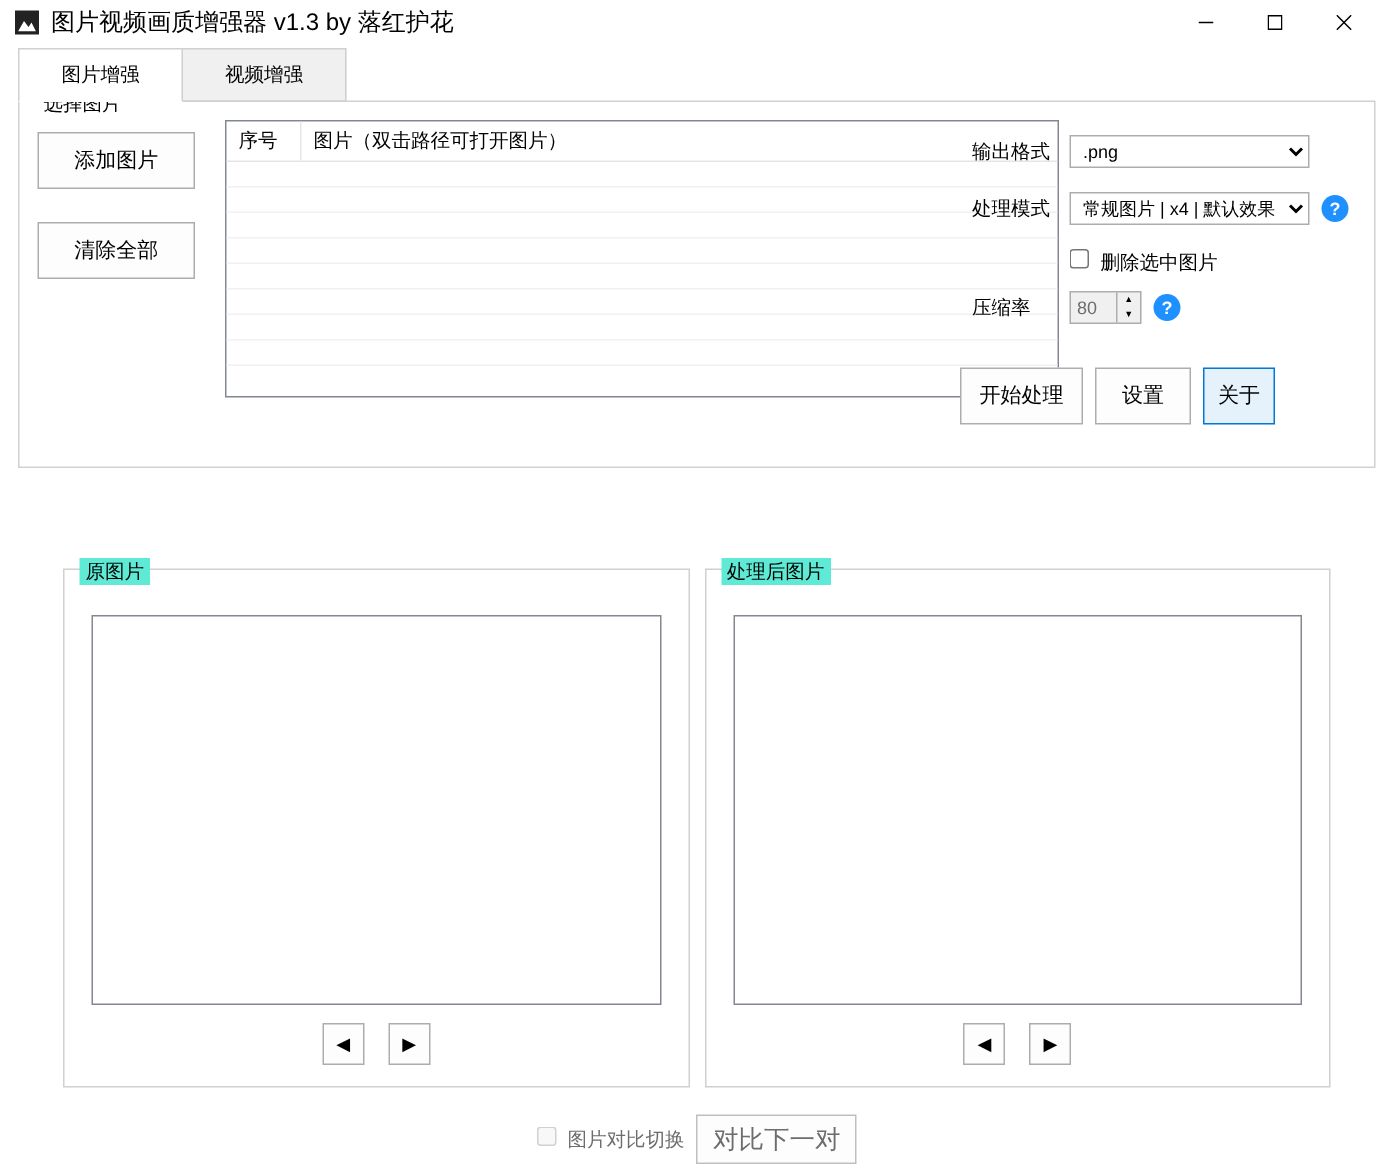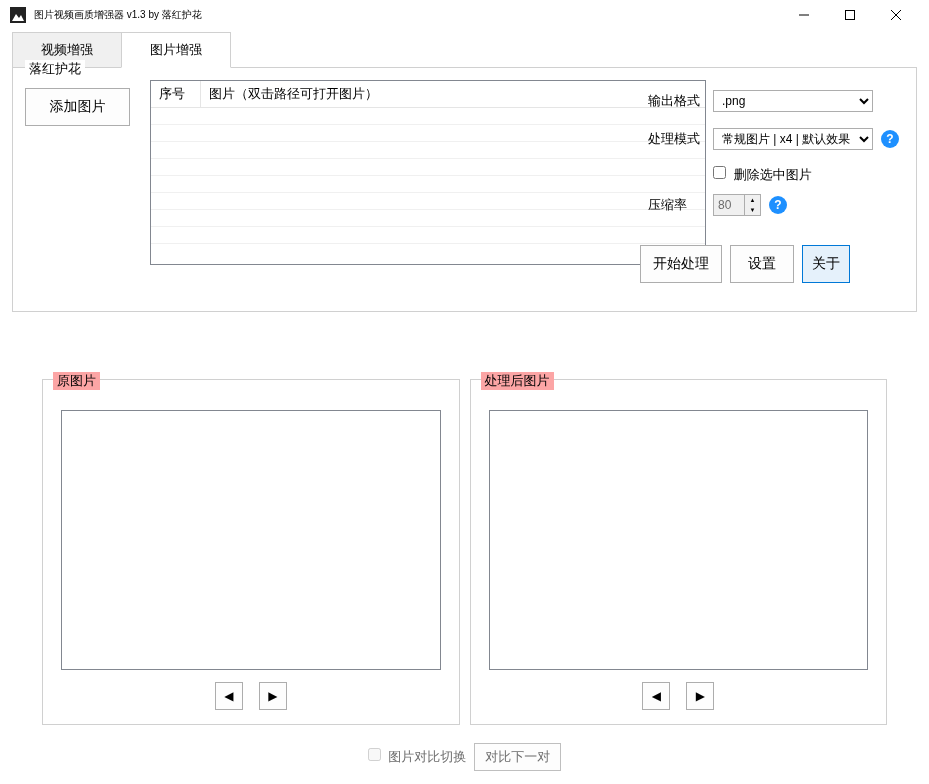--- a/index.html
+++ b/index.html
@@ -22,21 +22,21 @@
     .titlebar-icon {
       width: 16px;
       height: 16px;
       background: #222;
       margin-right: 8px;
       display: flex;
       align-items: center;
       justify-content: center;
     }
     .titlebar-icon svg { width: 12px; height: 12px; }
-    .titlebar-title { font-size: 10px; }
+    .titlebar-title { font-size: 16px; }
     .win-controls {
       margin-left: auto;
       display: flex;
     }
     .win-btn {
       width: 46px;
       height: 30px;
       display: flex;
       align-items: center;
       justify-content: center;
@@ -214,21 +214,21 @@
     .preview-box {
       flex: 1;
       border: 1px solid #d0d0d0;
       padding: 30px 18px 14px 18px;
       position: relative;
     }
     .preview-label {
       position: absolute;
       top: -8px;
       left: 10px;
-      background: #fca5a5;
+      background: #5eead4;
       padding: 0 4px;
     }
     .img-canvas {
       border: 1px solid #828790;
       height: 260px;
       background: #fff;
     }
     .nav-arrows {
       display: flex;
       gap: 16px;
@@ -256,21 +256,21 @@
       justify-content: center;
       gap: 8px;
       color: #6d6d6d;
     }
     .compare-btn {
       padding: 4px 10px;
       border: 1px solid #bfbfbf;
       background: #fdfdfd;
       color: #6d6d6d;
       font-family: inherit;
-      font-size: 13px;
+      font-size: 17px;
     }
   </style>
 </head>
 <body>
 
 <div class="titlebar">
   <div class="titlebar-icon">
     <svg viewBox="0 0 12 12">
         <path d="M0 12 L4 5 L7 9 L9 6 L12 12 Z" fill="#fff"></path>
       </svg>
@@ -290,29 +290,30 @@
     <div class="win-btn">
       <svg width="10" height="10">
           <line x1="0" y1="0" x2="10" y2="10" stroke="#000" stroke-width="1"></line>
           <line x1="10" y1="0" x2="0" y2="10" stroke="#000" stroke-width="1"></line>
         </svg>
     </div>
   </div>
 </div>
 
 <div class="tabs">
+  <div class="tab active">图片增强</div>
   <div class="tab">视频增强</div>
-  <div class="tab active">图片增强</div>
 </div>
 
 <div class="content">
-  <div class="fieldset-label">落红护花</div>
+  <div class="fieldset-label">选择图片</div>
 
   <div class="left-buttons">
     <button class="wbtn">添加图片</button>
+    <button class="wbtn">清除全部</button>
   </div>
 
   <div class="table-area">
     <div class="table-header">
       <div class="th-col1">序号</div>
       <div class="th-col2">图片（双击路径可打开图片）</div>
     </div>
     <div class="table-rows">
       <div class="table-row"></div>
       <div class="table-row"></div>

